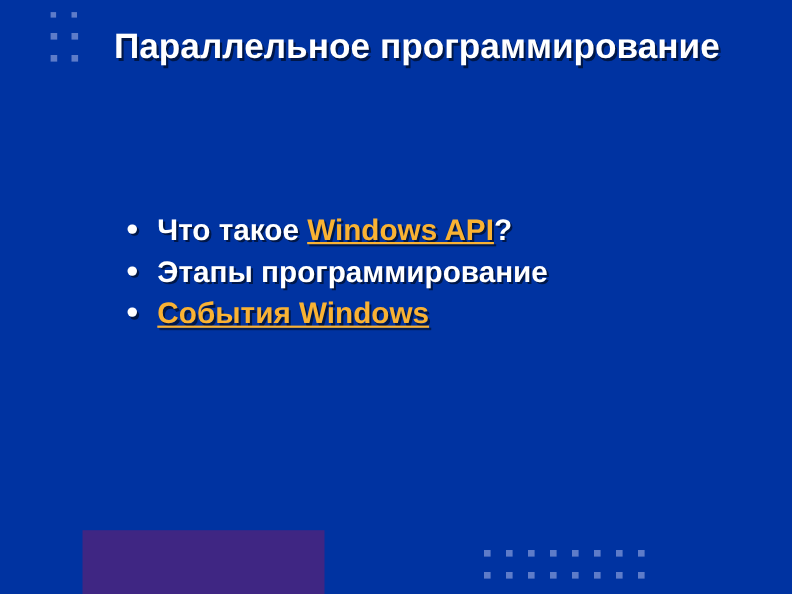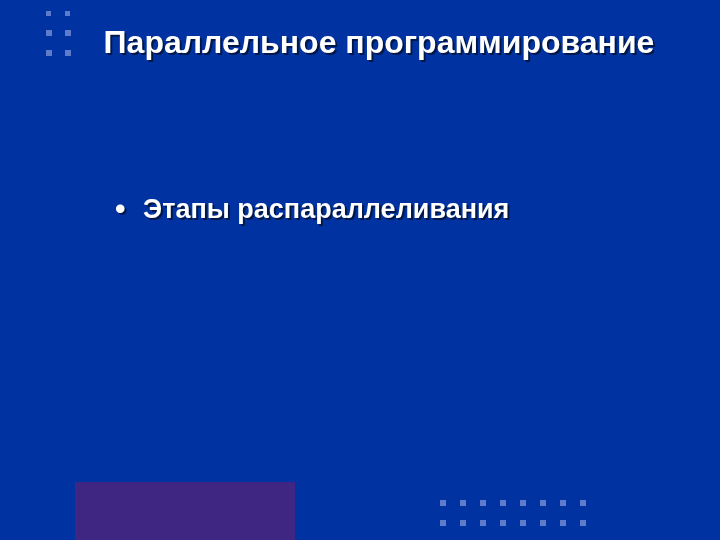--- a/index.html
+++ b/index.html
@@ -122,17 +122,23 @@
   <div class="deco" style="left:580px; top:520px;"></div>
 
   <div class="footer-block"></div>
 
   <div class="title-wrap">
     <span class="title-text">Параллельное программирование</span><br>
   </div>
 
   <ul class="bullets">
     <li>
-      <span>Этапы распараллеливания</span>
+      <span>Что такое </span><span class="link">Windows API</span><span>?</span>
+    </li>
+    <li>
+      <span>Этапы программирование</span>
+    </li>
+    <li>
+      <span class="link">События Windows</span>
     </li>
   </ul>
 
 </div>
 
 </body></html>

